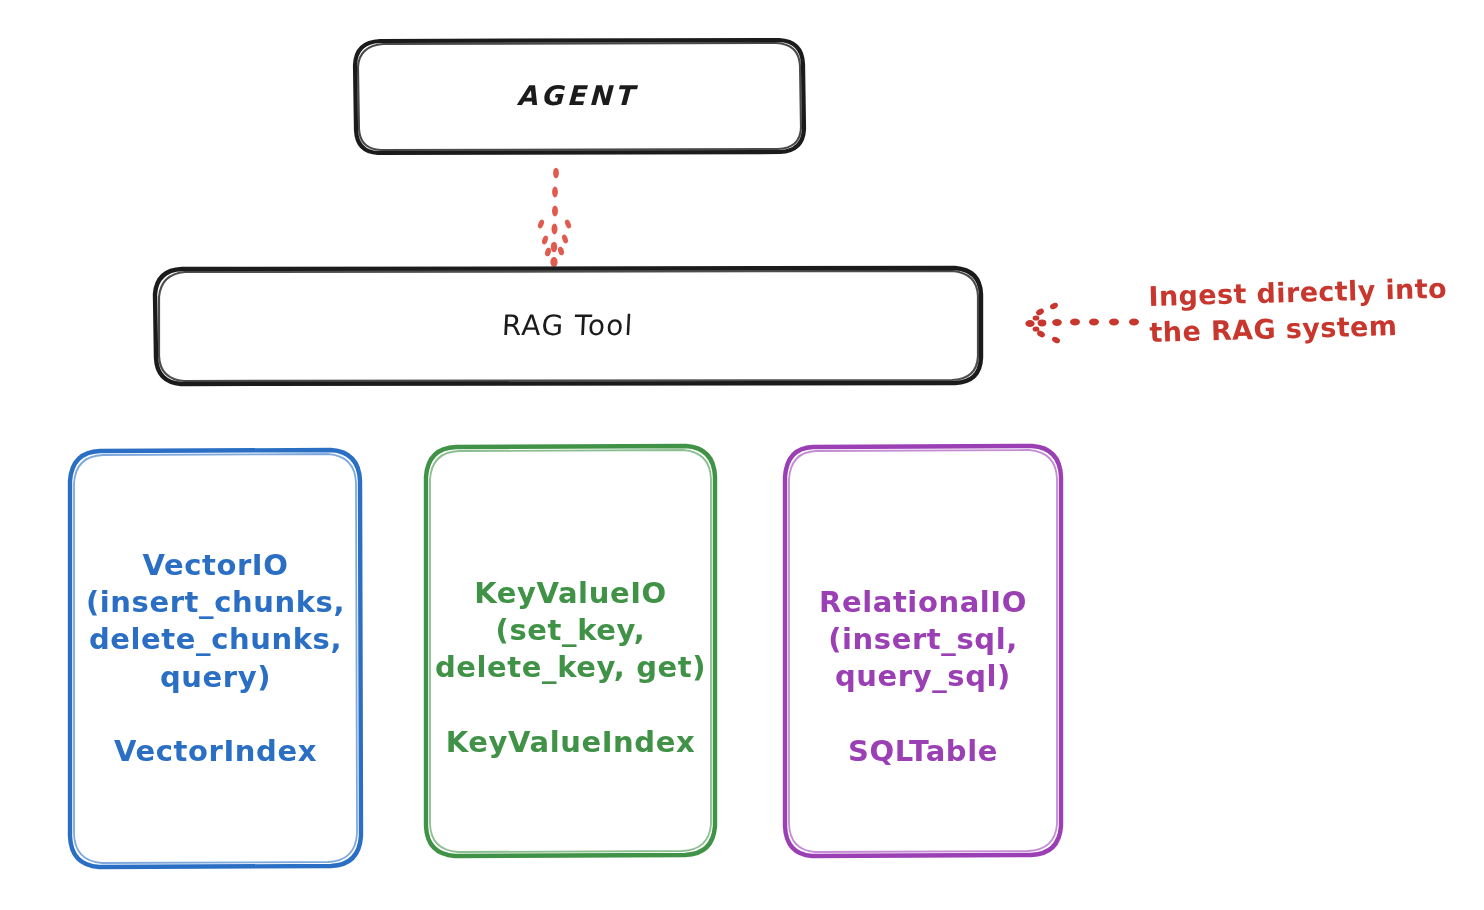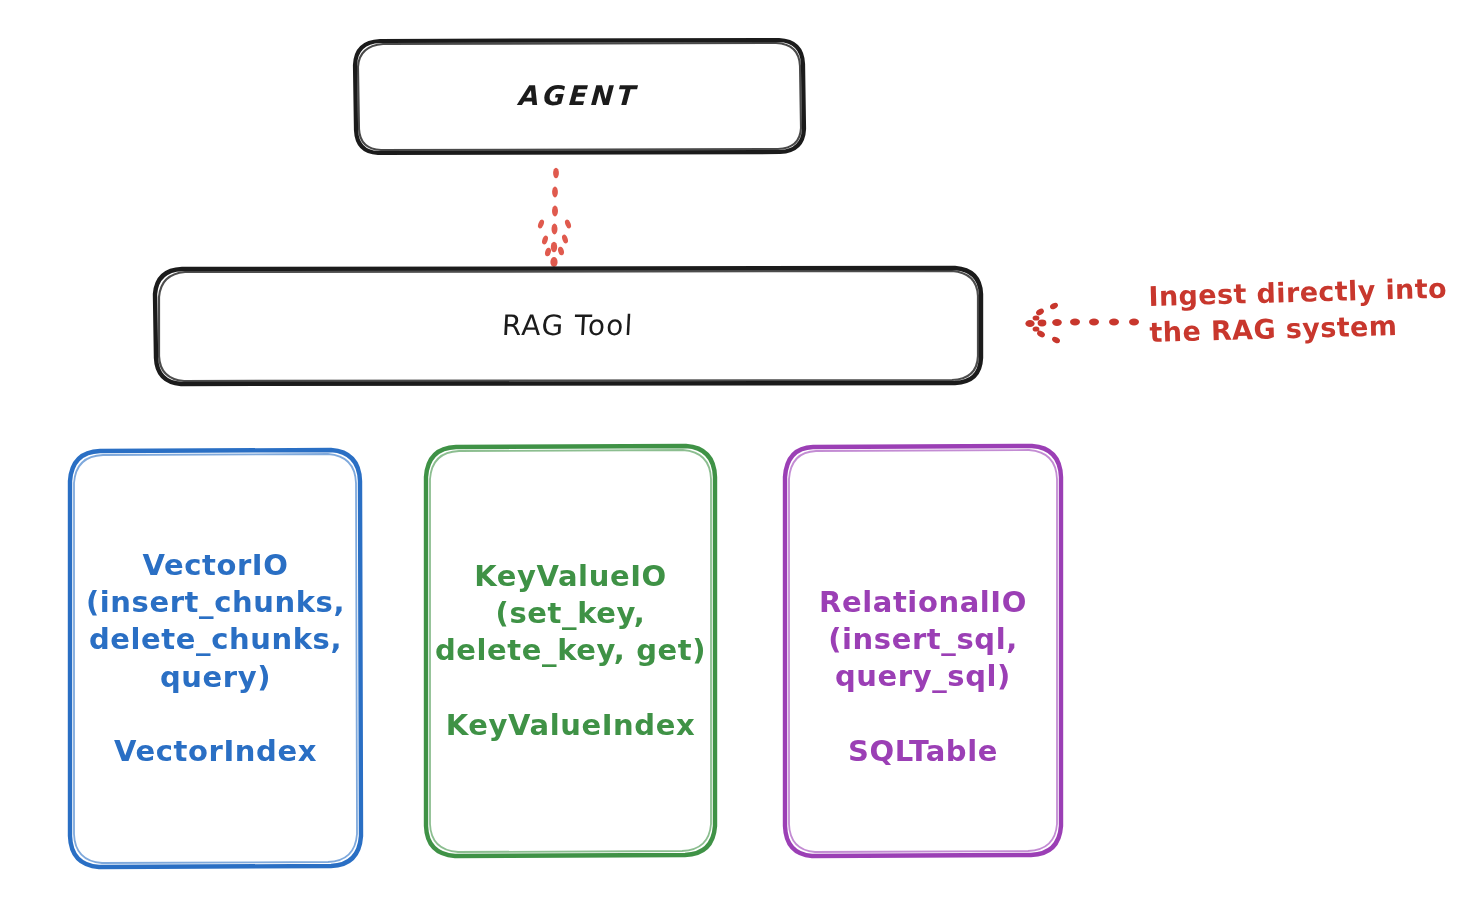--- a/index.html
+++ b/index.html
@@ -72,21 +72,21 @@
     line-height: 1.28;
     letter-spacing: 0.6px;
   }
   #vectorio-node {
     left: 70px; top: 450px;
     width: 291px; height: 417px;
   }
   #vectorio-node .node-label { color: #2a6fc4; }
 
   #keyvalueio-node {
-    left: 426px; top: 446px;
+    left: 426px; top: 463px;
     width: 289px; height: 410px;
   }
   #keyvalueio-node .node-label { color: #3f9246; }
 
   #relationalio-node {
     left: 785px; top: 472px;
     width: 276px; height: 410px;
   }
   #relationalio-node .node-label { color: #9b3fb5; }
 

